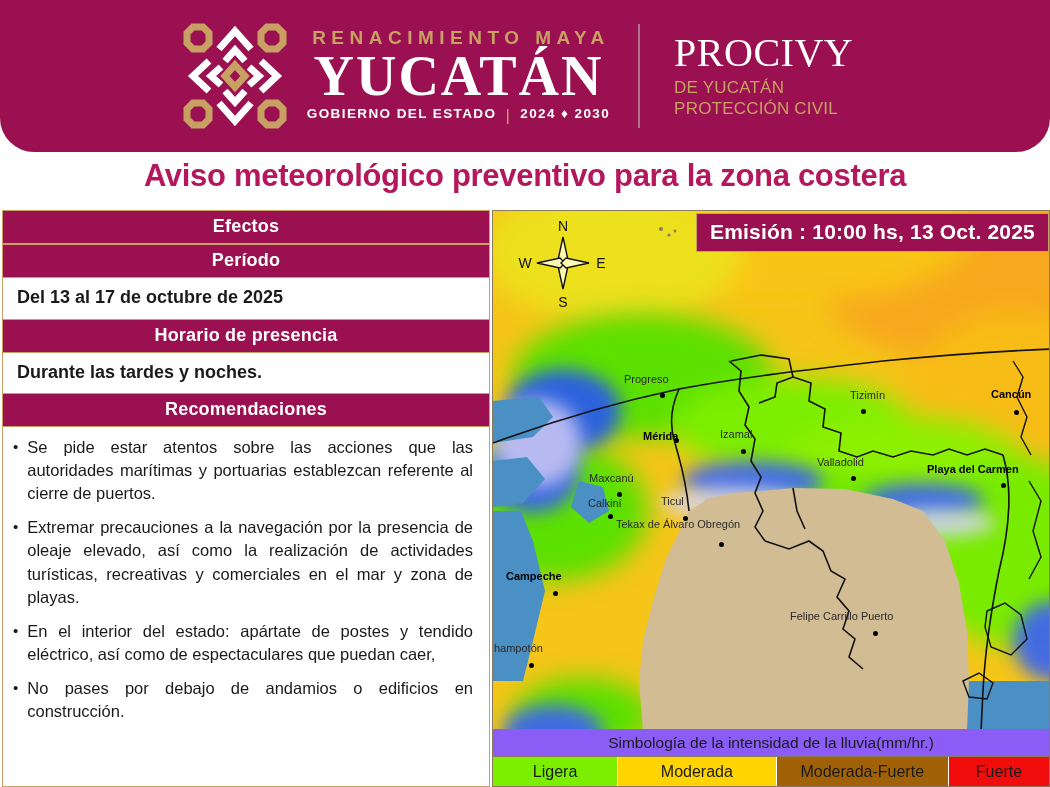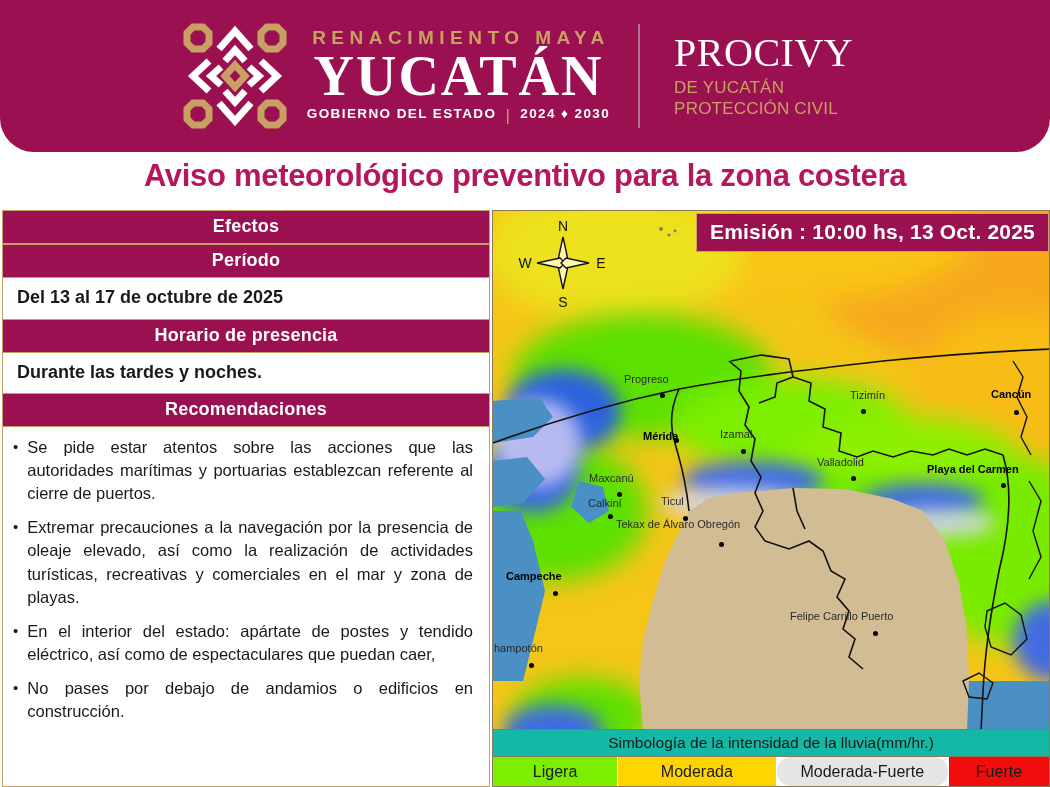--- a/index.html
+++ b/index.html
@@ -235,21 +235,21 @@
     border-radius: 50%;
     z-index: 4;
   }
 
   
   .legend-title {
     position: absolute;
     left: 0; bottom: 29px;
     width: 556px;
     height: 28px;
-    background: #14b8a6;
+    background: #8b5cf6;
     border-top: 1px solid #8a7a5a;
     border-bottom: 1px solid #8a7a5a;
     display: flex;
     align-items: center;
     justify-content: center;
     font-size: 15.5px;
     color: #1a1a1a;
     z-index: 7;
   }
   .legend-bar {
@@ -505,17 +505,17 @@
   <span class="city" style="left:-7px;  top:432px;">Champotón</span>
   <span class="city-dot" style="left:36px;  top:452px;"></span>
 
   <span class="city" style="left:297px; top:400px;">Felipe Carrillo Puerto</span>
   <span class="city-dot" style="left:380px; top:420px;"></span>
 
   <div class="legend-title">Simbología de la intensidad de la lluvia(mm/hr.)</div>
   <div class="legend-bar">
     <div class="legend-cell" style="width:22.5%; background:#7CEE00;text-align:center;">Ligera</div>
     <div class="legend-cell" style="width:28.5%; background:#FFD400;">Moderada</div>
-    <div class="legend-cell" style="width:31%;   background:#e5e5e5;border-radius:14px;">Moderada-Fuerte</div>
+    <div class="legend-cell" style="width:31%;   background:#a16207;">Moderada-Fuerte</div>
     <div class="legend-cell" style="width:18%;   background:#F20D0D;">Fuerte</div>
   </div>
 
 </div>
 
 </body></html>

